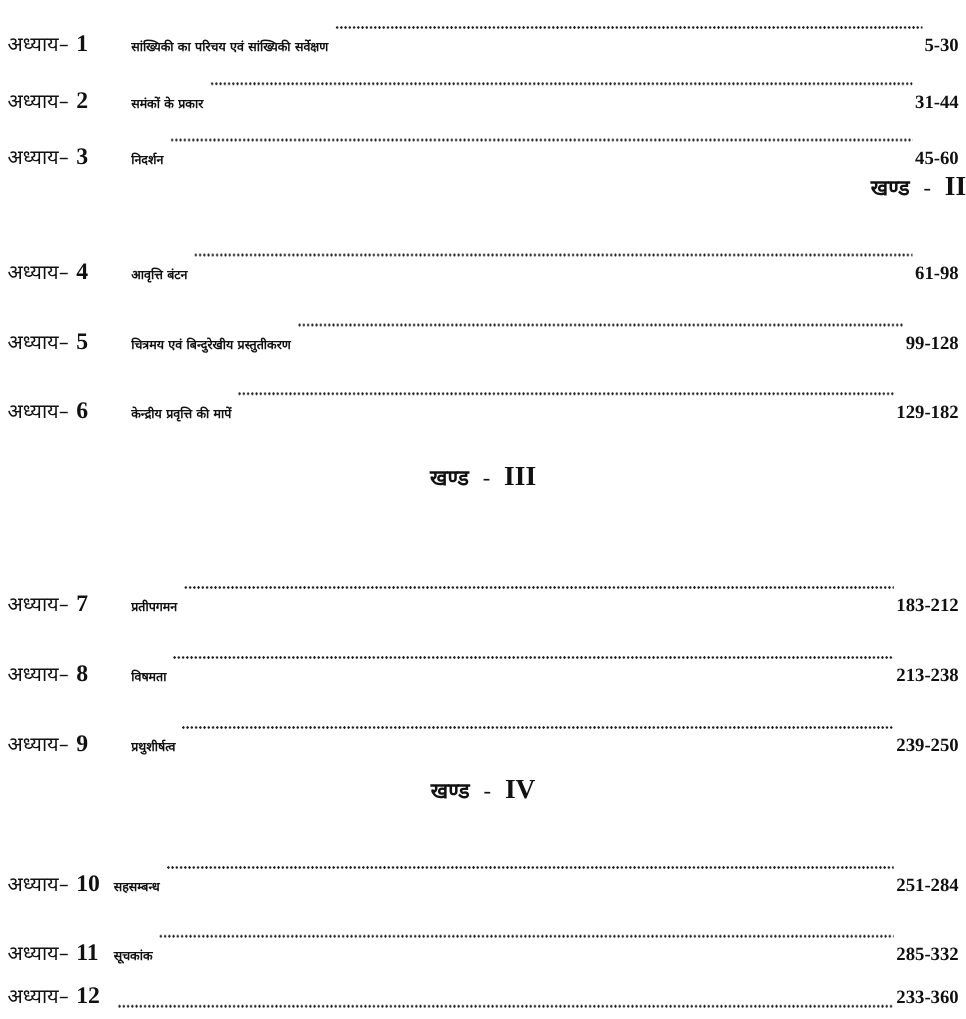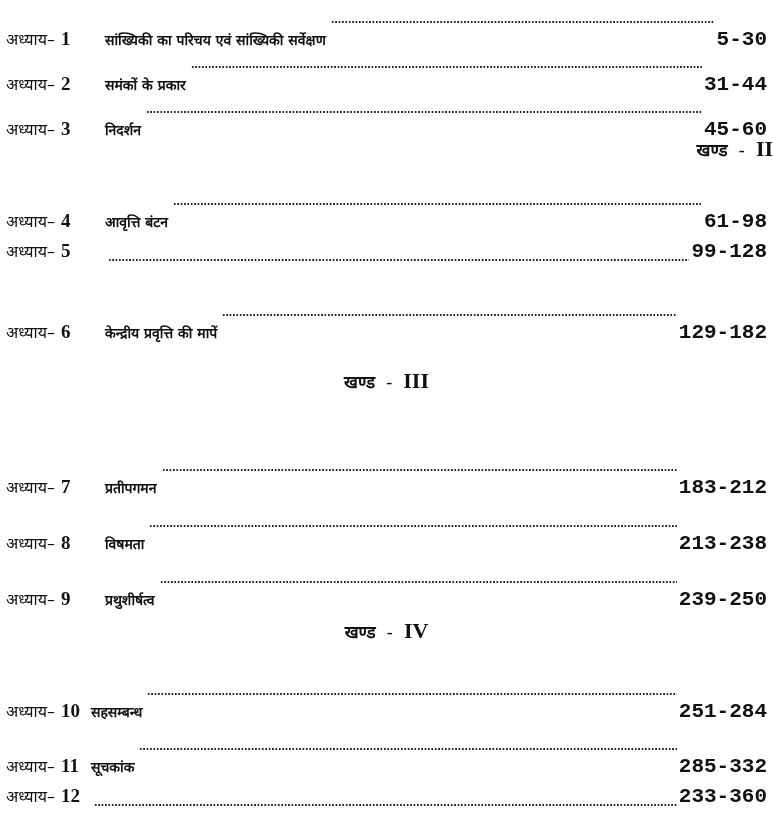--- a/index.html
+++ b/index.html
@@ -40,42 +40,42 @@
     font-weight: bold;
     font-size: 19px;
     flex: 0 0 auto;
     margin-left: 6px;
     width: 44px;
     display: inline-block;
   }
   .title {
     font-family: "DejaVu Sans", sans-serif;
     font-weight: bold;
-    font-size: 14px;
+    font-size: 10px;
     flex: 0 0 auto;
     padding-right: 2px;
     margin-top: 28px;
   }
   .leader {
     flex: 1 1 auto;
     overflow: hidden;
     height: 4px;
     align-self: flex-end;
     margin-bottom: 8px;
     background-image: radial-gradient(circle, #222 0.9px, transparent 1.1px);
     background-size: 3.4px 4px;
     background-repeat: repeat-x;
     background-position: left center;
     margin-left: 3px;
     margin-right: 2px;
   }
   .pages {
-    font-family: Liberation Mono, monospace;
-    font-weight: bold;
-    font-size: 21px;
+    font-family: Liberation Serif, serif;
+    font-weight: bold;
+    font-size: 15px;
     flex: 0 0 auto;
   }
   .section {
     position: absolute;
     left: 0;
     width: 773px;
     text-align: center;
     white-space: nowrap;
   }
   .section .sec-word {
@@ -133,20 +133,21 @@
     <span class="label">अध्याय–</span>
     <span class="num">4</span>
     <span class="title">आवृत्ति बंटन</span>
     <span class="leader"></span>
     <span class="pages">61-98</span>
   </div>
 
   <div class="row" style="top:240px;">
     <span class="label">अध्याय–</span>
     <span class="num">5</span>
+    <span class="title">चित्रमय एवं बिन्दुरेखीय प्रस्तुतीकरण</span>
     <span class="leader"></span>
     <span class="pages">99-128</span>
   </div>
 
   <div class="row" style="top:295px;">
     <span class="label">अध्याय–</span>
     <span class="num">6</span>
     <span class="title">केन्द्रीय प्रवृत्ति की मापें</span>
     <span class="leader"></span>
     <span class="pages">129-182</span>

